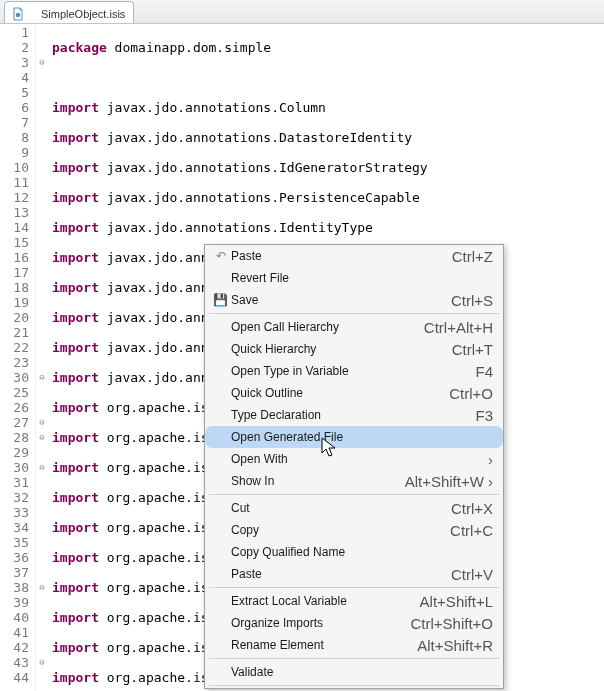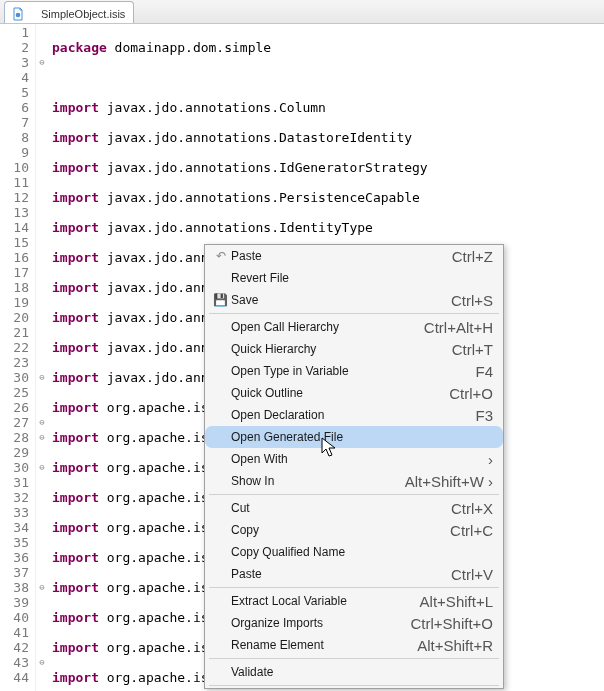--- a/index.html
+++ b/index.html
@@ -217,21 +217,21 @@
       <span class="label">Open Type in Variable</span>
       <span class="sc">F4</span>
     </div>
   <div class="row">
       <span class="ic"></span>
       <span class="label">Quick Outline</span>
       <span class="sc">Ctrl+O</span>
     </div>
   <div class="row">
       <span class="ic"></span>
-      <span class="label">Open Declaration</span>
+      <span class="label">Type Declaration</span>
       <span class="sc">F3</span>
     </div>
   <div class="row highlight">
       <span class="ic"></span>
       <span class="label">Open Generated File</span>
       <span class="sc"></span>
     </div>
   <div class="row">
       <span class="ic"></span>
       <span class="label">Open With</span>

